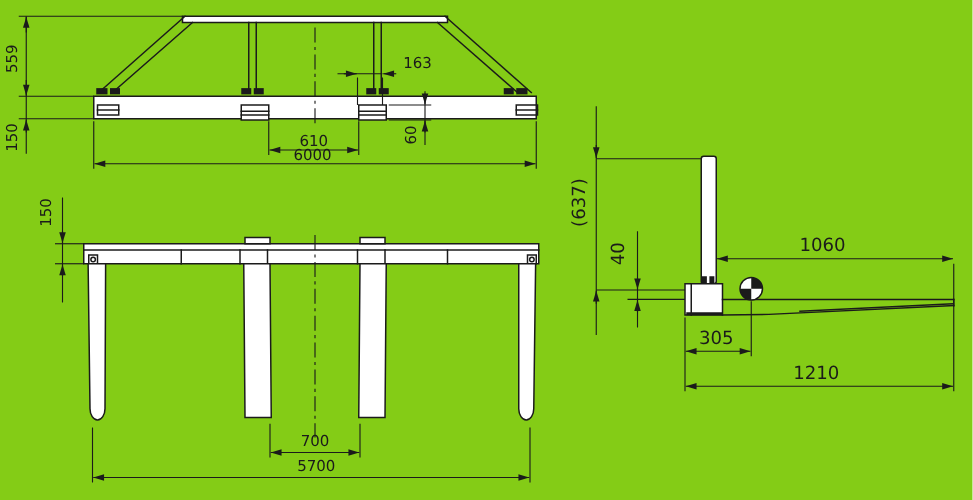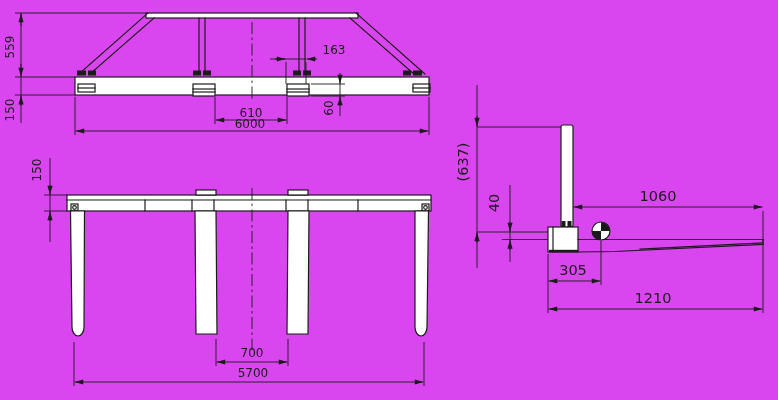--- a/index.html
+++ b/index.html
@@ -1,16 +1,16 @@
 <!DOCTYPE html>
 <html><head>
 <meta charset="utf-8">
 <style>
   html,body{margin:0;padding:0;background:#ffffff;}
-  .page{position:relative;width:778px;height:400px;background:#d946ef;overflow:hidden;}
+  .page{position:relative;width:778px;height:400px;background:#84cc16;overflow:hidden;}
   svg{display:block;}
   .struct{stroke:#1b1b1b;stroke-width:1.2;fill:none;stroke-linecap:square;}
   .structfill{stroke:#1b1b1b;stroke-width:1.2;fill:#ffffff;}
   .pad{fill:#1b1b1b;stroke:none;}
   .dim{stroke:#1b1b1b;stroke-width:0.9;fill:none;stroke-linecap:butt;}
   .cl{stroke:#1b1b1b;stroke-width:0.9;fill:none;stroke-dasharray:12 3.5 2.5 3.5;}
   .thick{stroke:#1b1b1b;stroke-width:2.4;fill:none;}
   text{fill:#1b1b1b;font-family:"DejaVu Sans",sans-serif;}
   .t12{font-size:12px;}
   .t14{font-size:14.5px;}

